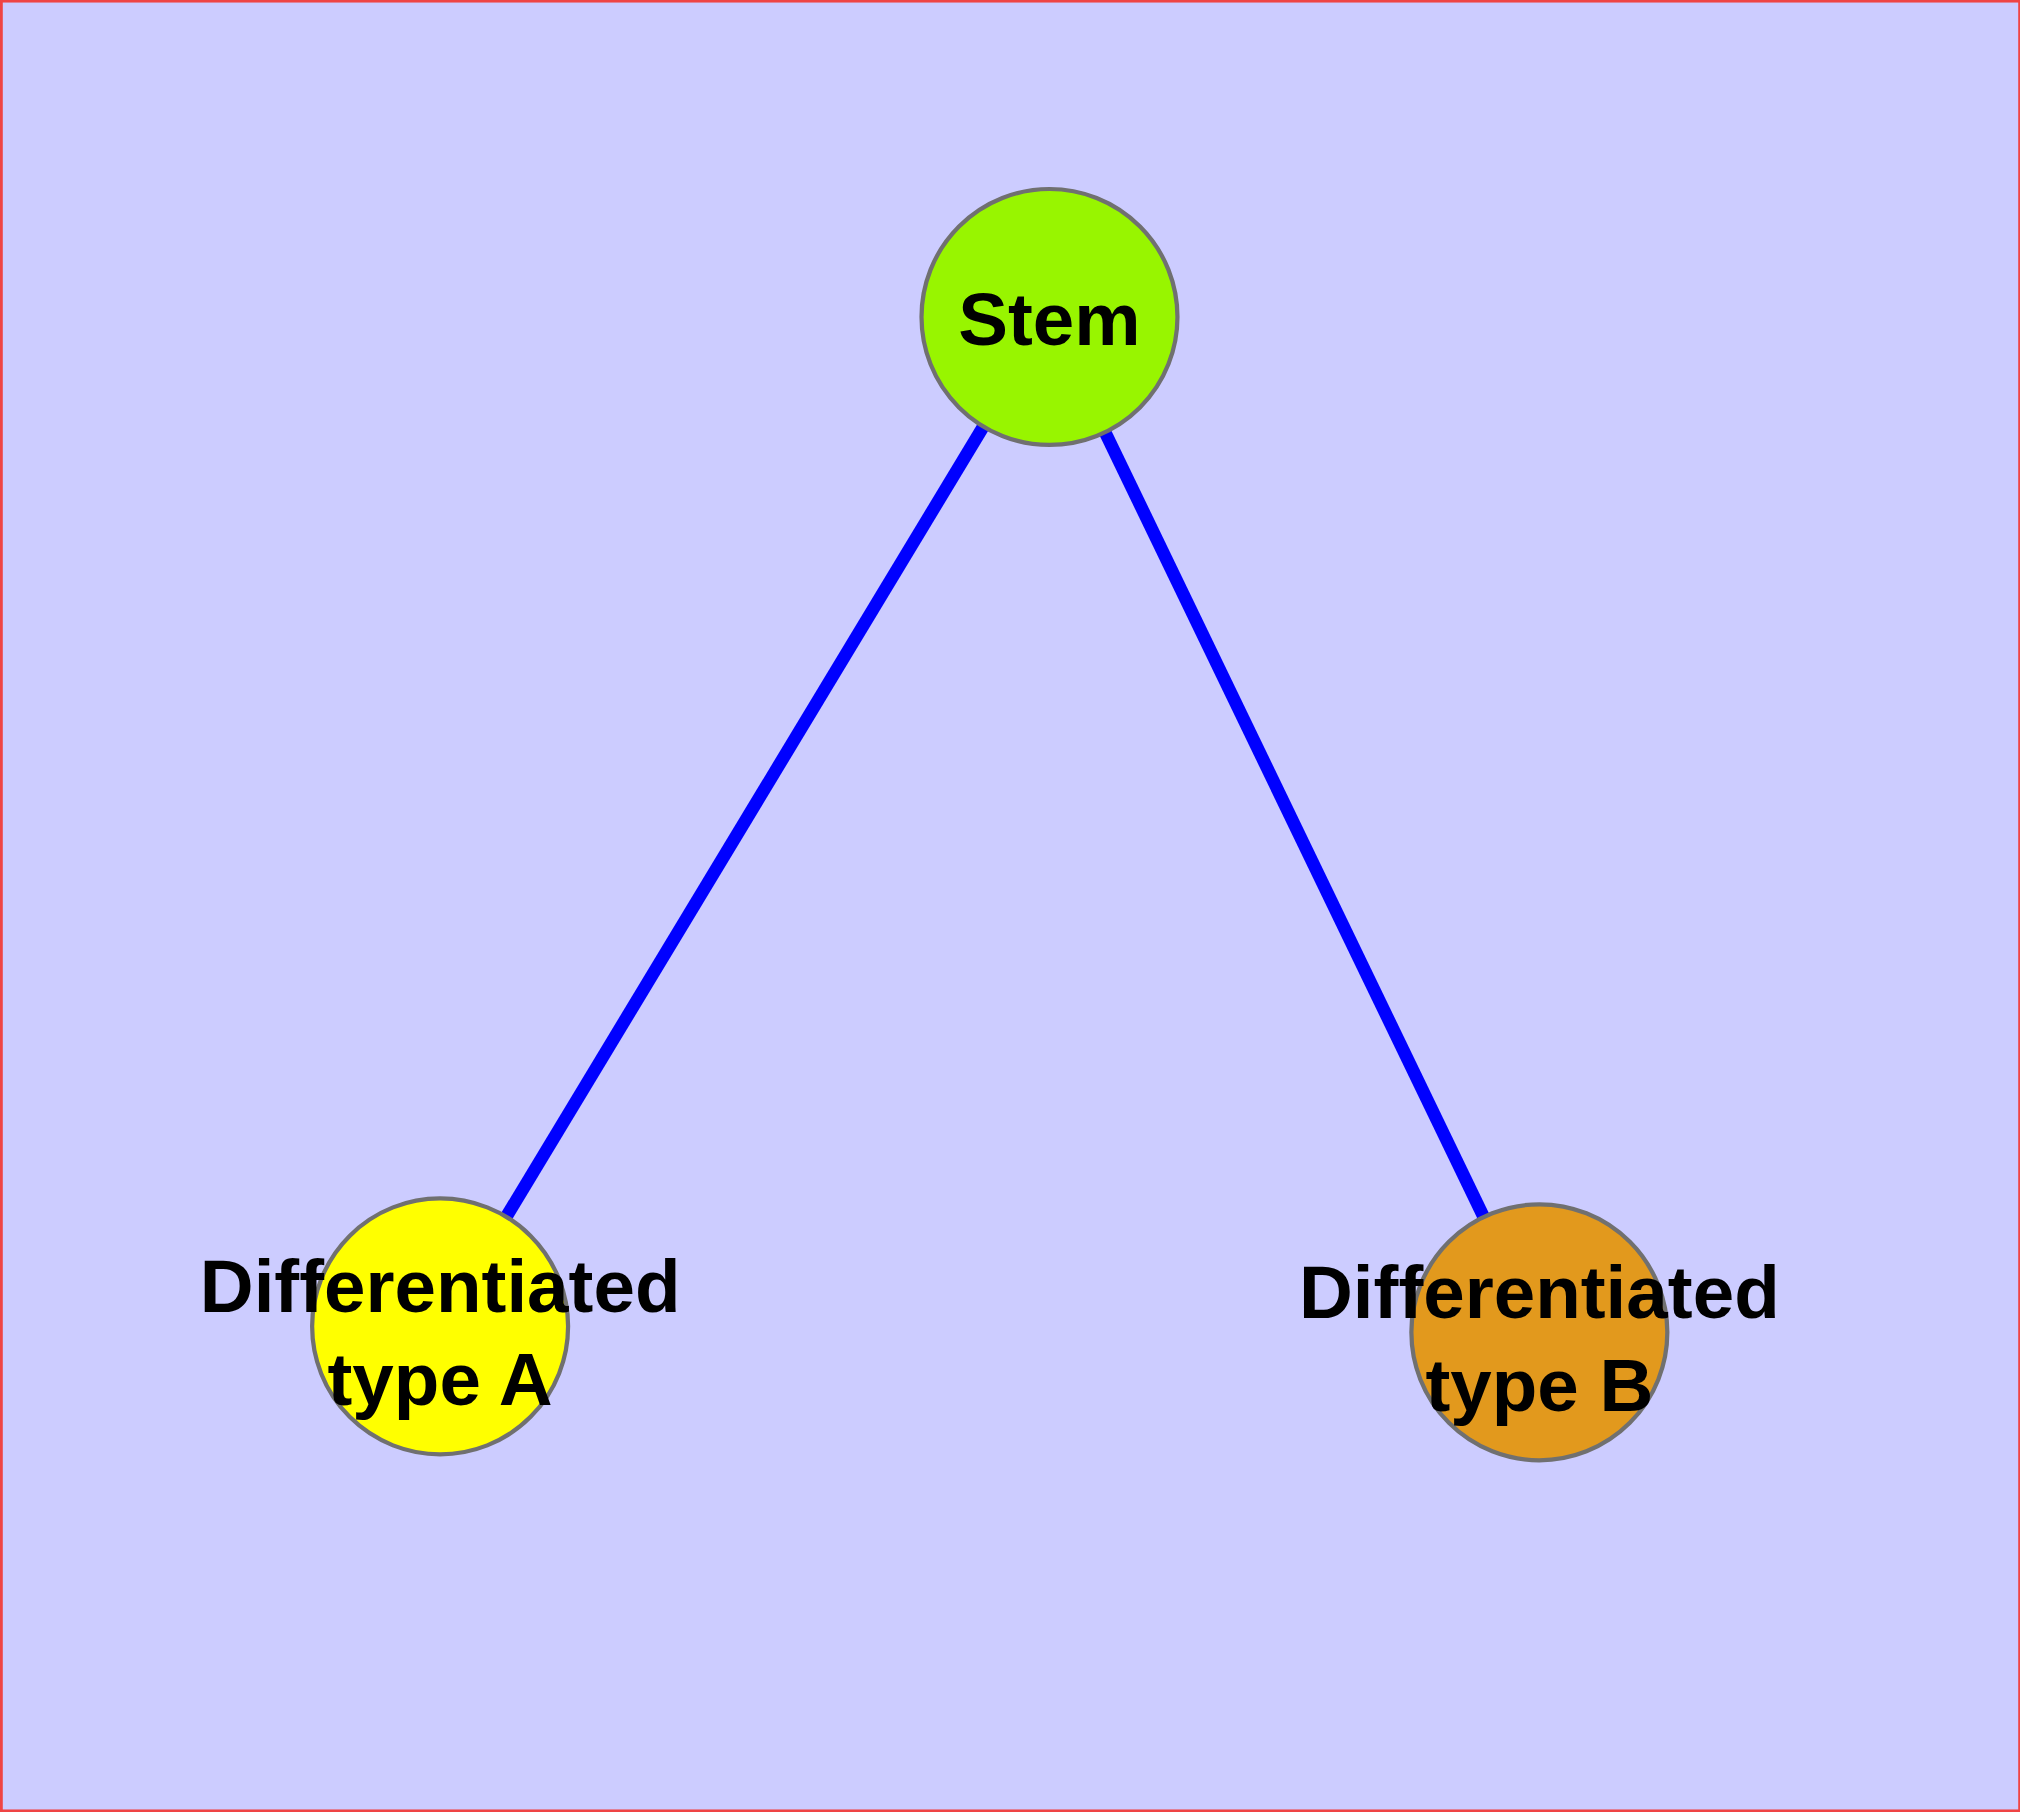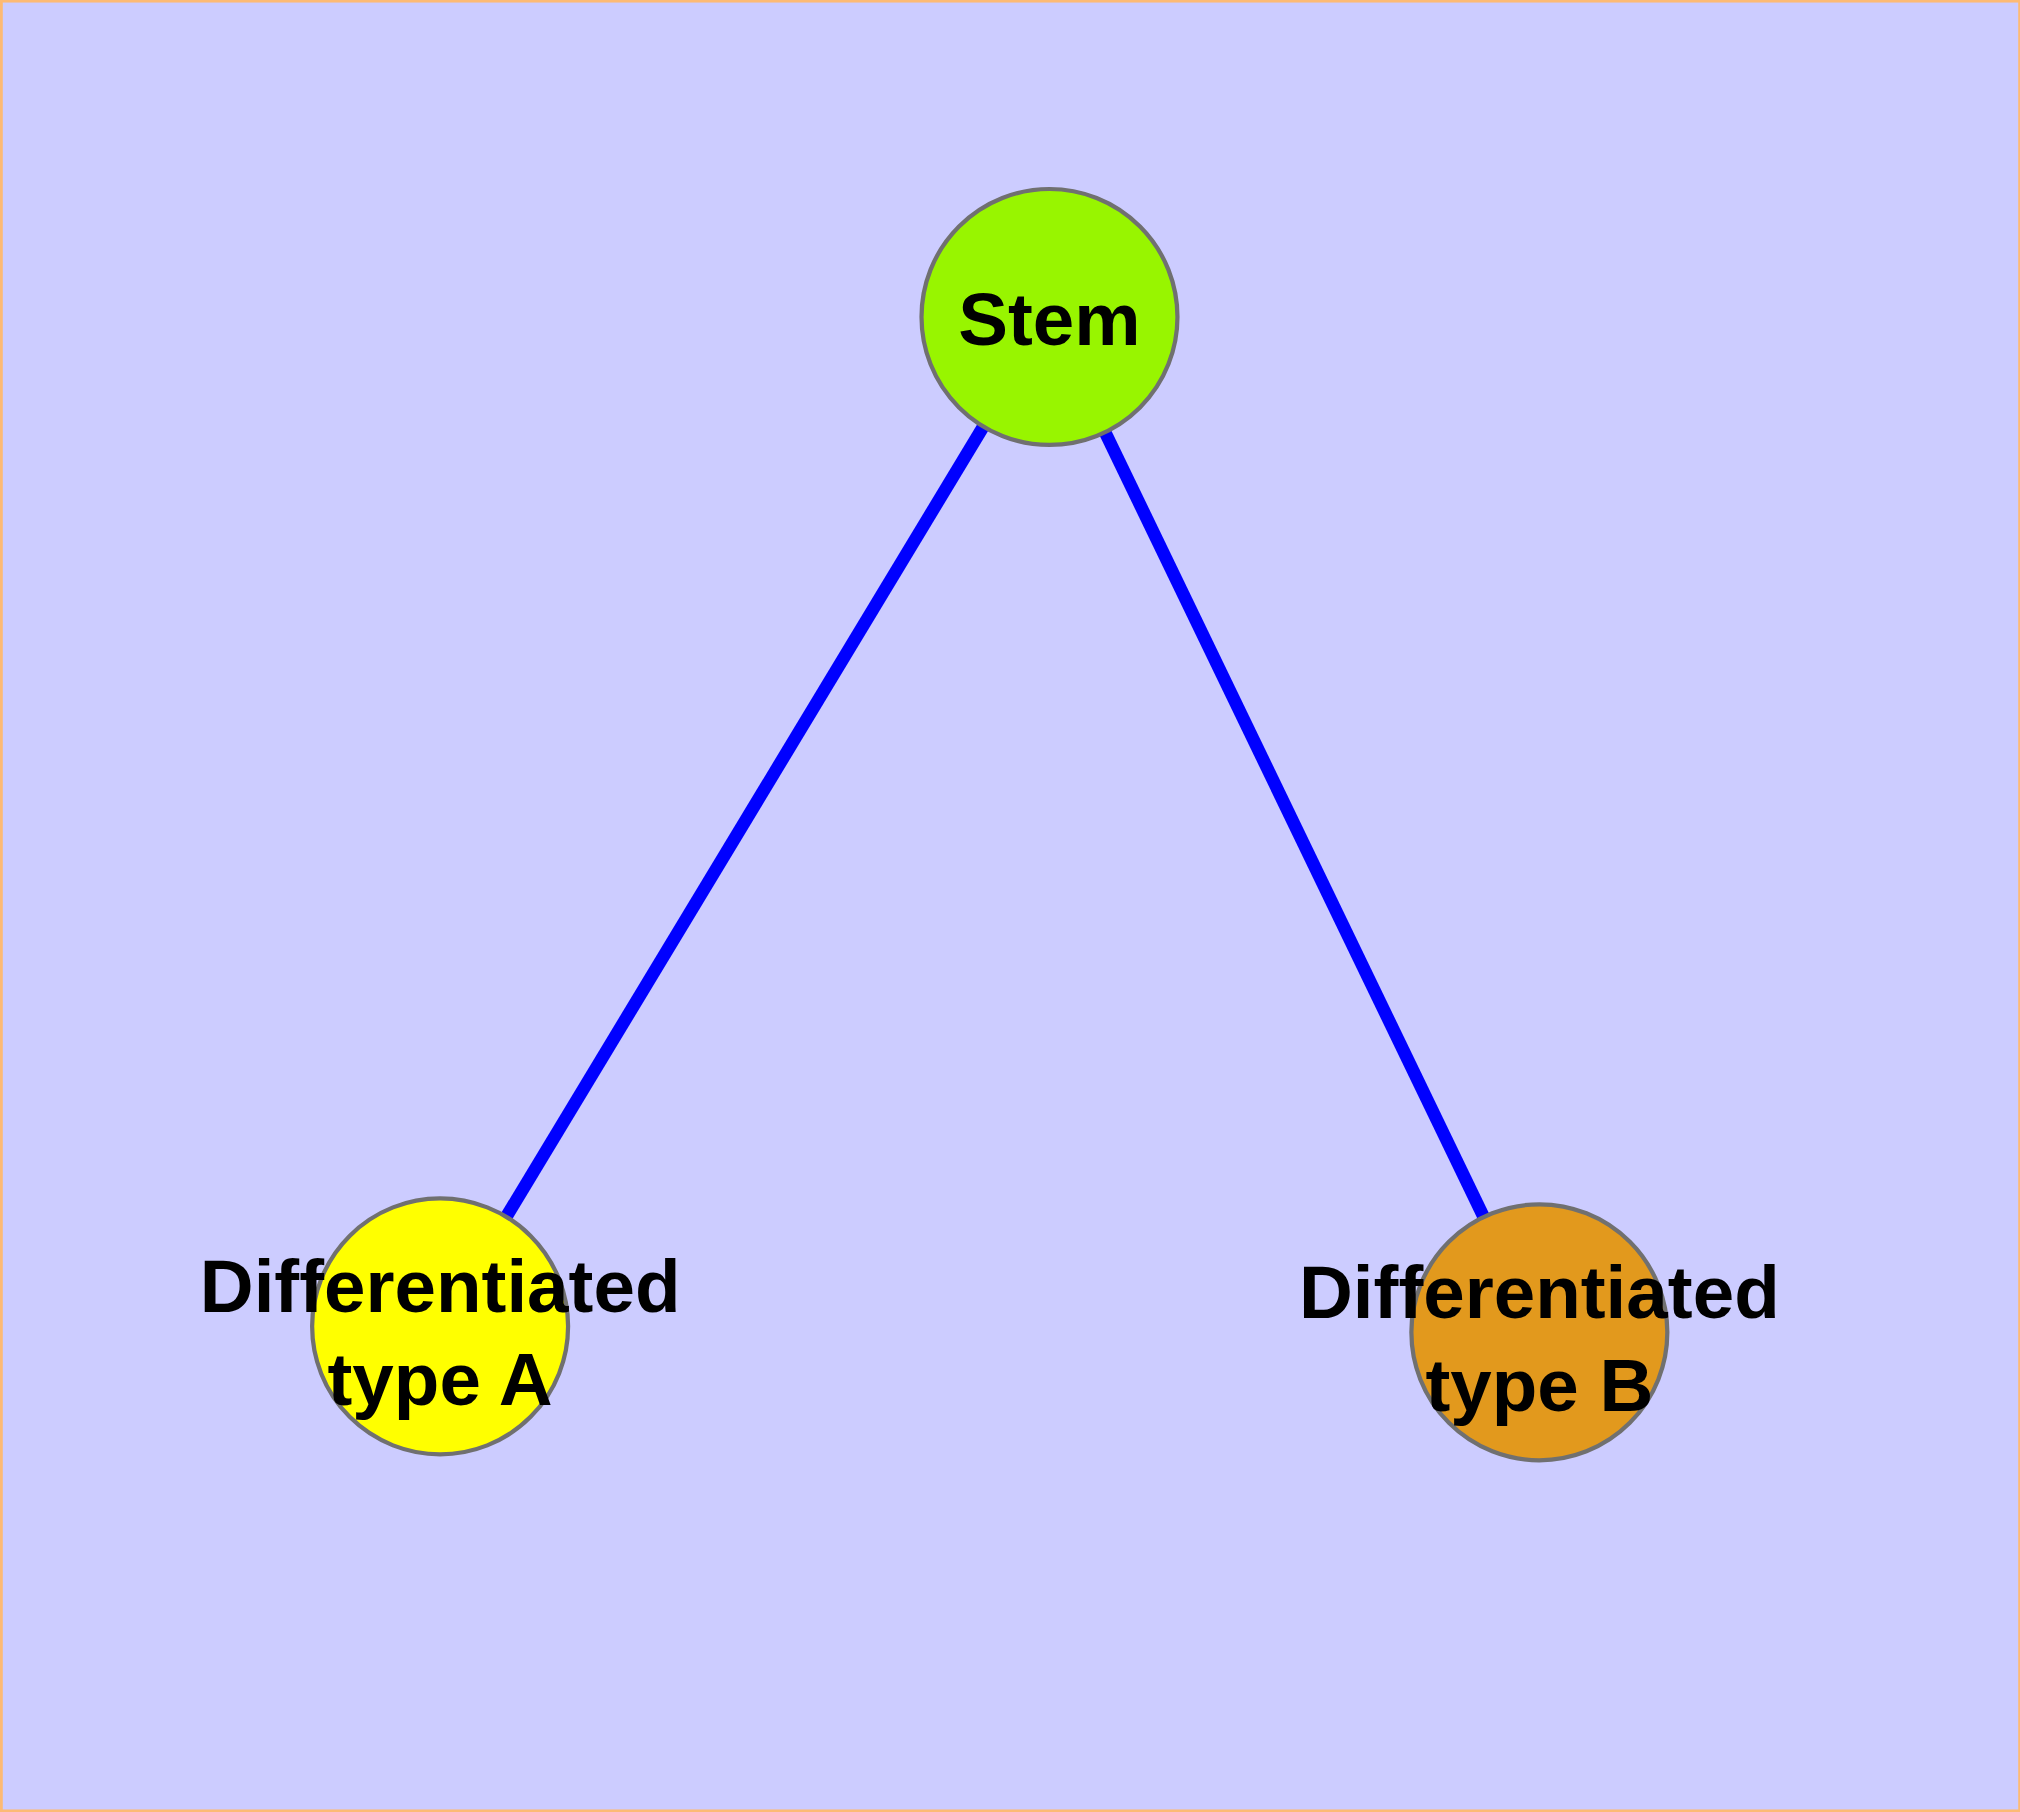--- a/index.html
+++ b/index.html
@@ -5,21 +5,21 @@
   html, body {
     margin: 0;
     padding: 0;
     background: #FFFFFF;
     font-family: "Liberation Sans", sans-serif;
   }
   .figure {
     position: relative;
     width: 2021px;
     height: 1812px;
-    background: #fdba74;
+    background: #ef4444;
     overflow: hidden;
   }
   .figure svg {
     position: absolute;
     left: 0;
     top: 0;
     width: 100%;
     height: 100%;
     display: block;
   }

